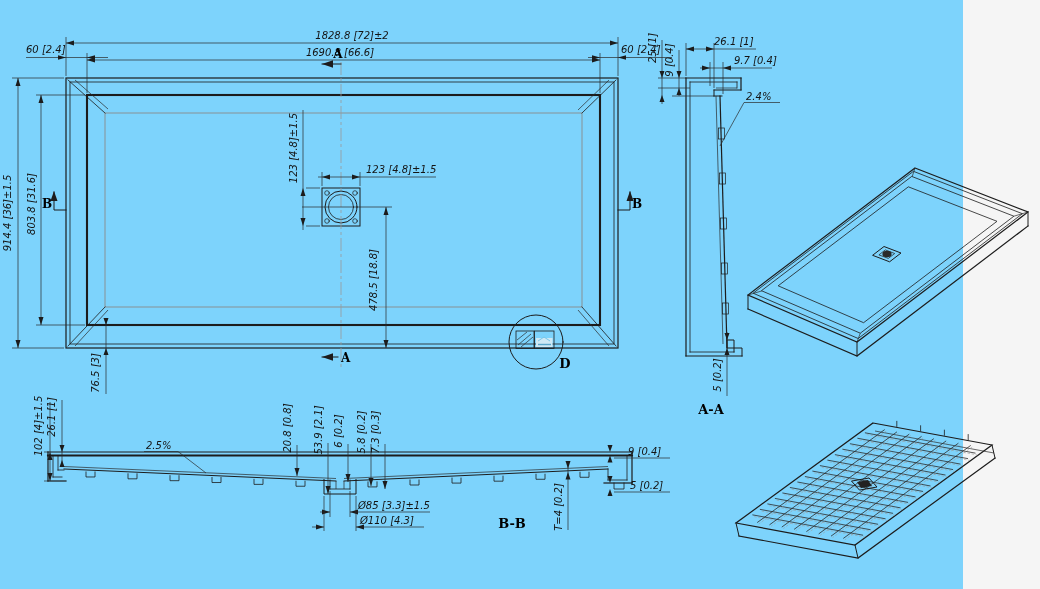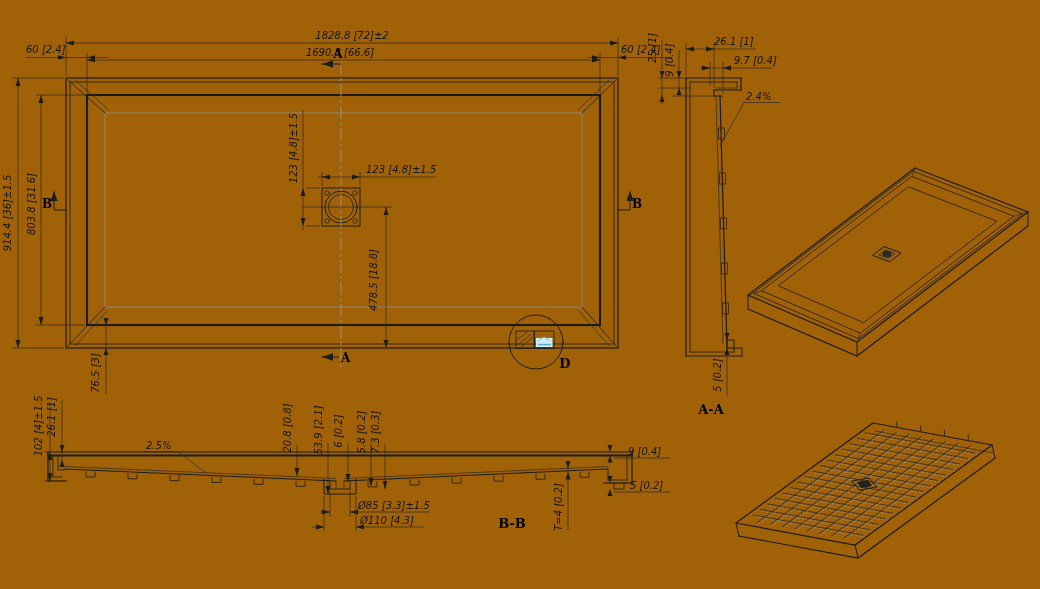--- a/index.html
+++ b/index.html
@@ -1,16 +1,16 @@
 <!DOCTYPE html>
 <html><head>
 <meta charset="utf-8">
 <style>
   html,body{margin:0;padding:0;background:#f5f5f5;}
-  #stage{width:1040px;height:589px;background:#a16207;position:relative;font-family:"DejaVu Sans",sans-serif;}
+  #stage{width:963px;height:589px;background:#7dd3fc;position:relative;font-family:"DejaVu Sans",sans-serif;}
   svg{display:block}
   .ln{stroke:#1c1c1c;stroke-width:1;fill:none;stroke-linecap:square}
   .w12{stroke-width:1.2}.w2{stroke-width:2.1}.w08{stroke-width:.8}.w07{stroke-width:.7}
   .thin{stroke:#2a2a2a;stroke-width:.7;fill:none}
   .gray{stroke:#8a8a8a;stroke-width:.9;fill:none}
   .cl{stroke:#9a9a9a;stroke-width:.8;fill:none;stroke-dasharray:13 3 3 3}
   .ar{fill:#1c1c1c;stroke:none}
   .dim{font:italic 10px "DejaVu Sans",sans-serif;fill:#141414}
   .lbl{font:bold 13px "DejaVu Serif",serif;fill:#000}
   .mk{font:bold 12px "DejaVu Serif",serif;fill:#000}

